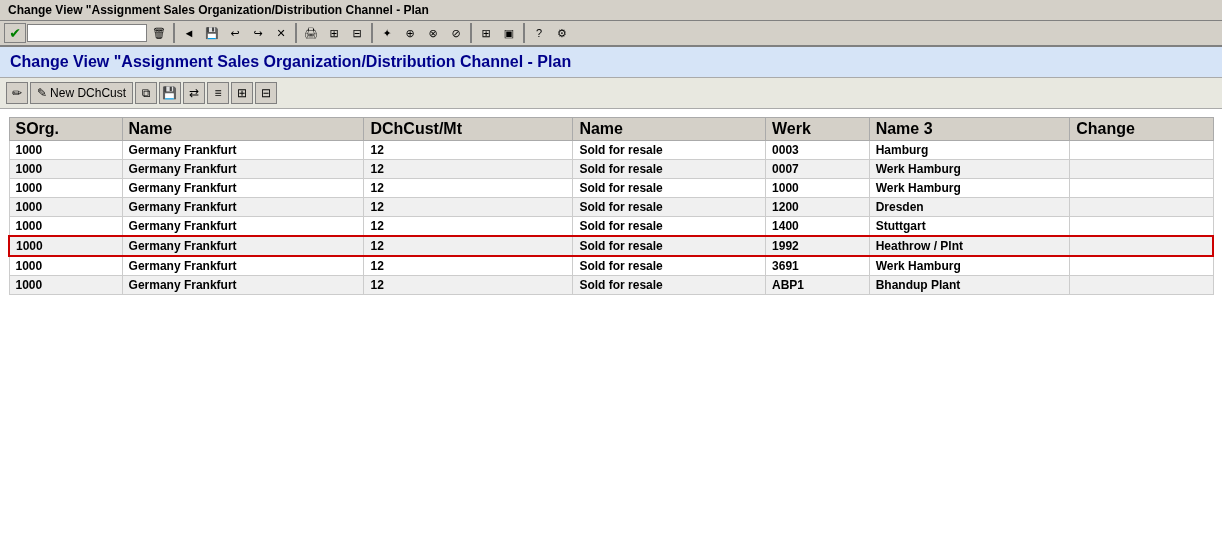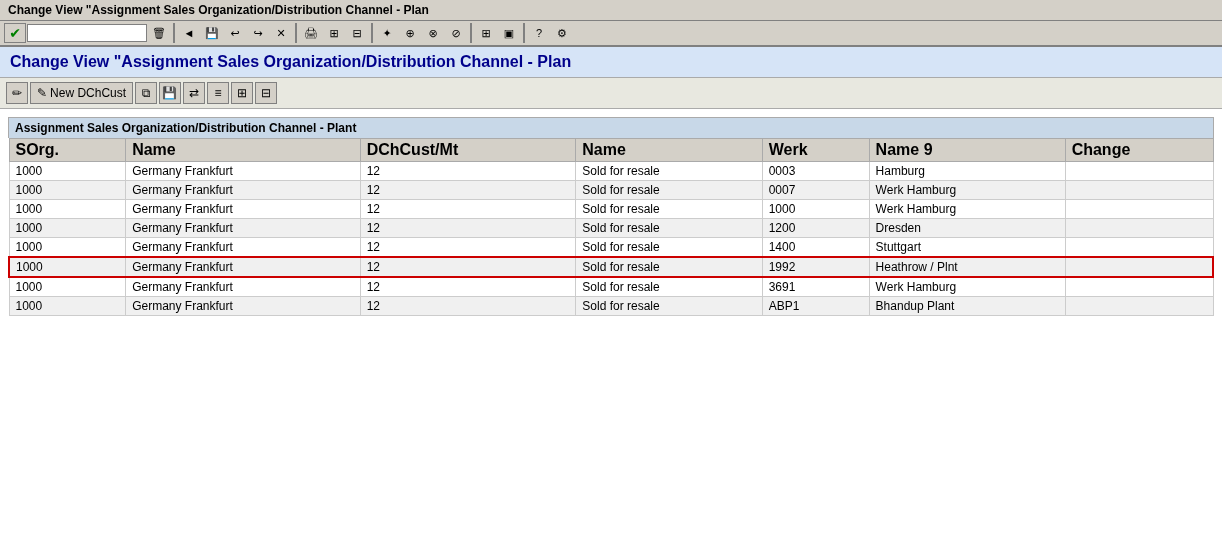--- a/index.html
+++ b/index.html
@@ -135,20 +135,21 @@
       text-align: left;
       font-size: 16px;
       font-weight: bold;
       white-space: nowrap;
     }
     .data-table td {
       border: 1px solid #ccc;
       padding: 2px 6px;
       font-size: 12px;
       white-space: nowrap;
+      font-weight: bold;
     }
     .data-table tr:nth-child(even) td {
       background: #f0f0f0;
     }
     .data-table tr:nth-child(odd) td {
       background: #fff;
     }
     .row-highlighted td {
       border-top: 2px solid #cc0000 !important;
       border-bottom: 2px solid #cc0000 !important;
@@ -206,31 +207,30 @@
   </div>
   <div class="action-btn-icon" title="Copy">⧉</div>
   <div class="action-btn-icon" title="Save">💾</div>
   <div class="action-btn-icon" title="Navigation">⇄</div>
   <div class="action-btn-icon" title="List">≡</div>
   <div class="action-btn-icon" title="Grid">⊞</div>
   <div class="action-btn-icon" title="Export">⊟</div>
 </div>
 
 <div class="table-section">
-  <div class="table-header-label">Assignment Sales Organization/Distribution Channel - Plant</div>
   <table class="data-table">
     <thead>
       <tr>
 
       <th>SOrg.</th>
           <th>Name</th>
           <th>DChCust/Mt</th>
           <th>Name</th>
           <th>Werk</th>
-          <th>Name 9</th>
+          <th>Name 3</th>
           <th>Change</th>
         </tr>
     </thead>
     <tbody id="table-body">
     <tr>
           <td>1000</td>
           <td>Germany Frankfurt</td>
           <td>12</td>
           <td>Sold for resale</td>
           <td>0003</td>

